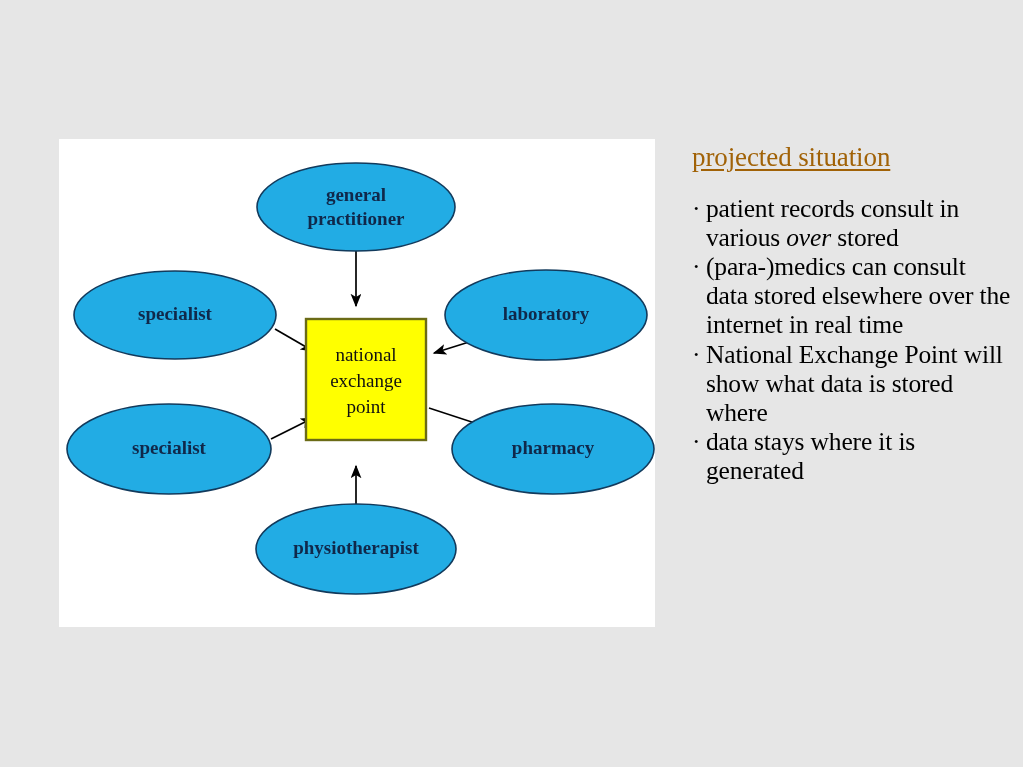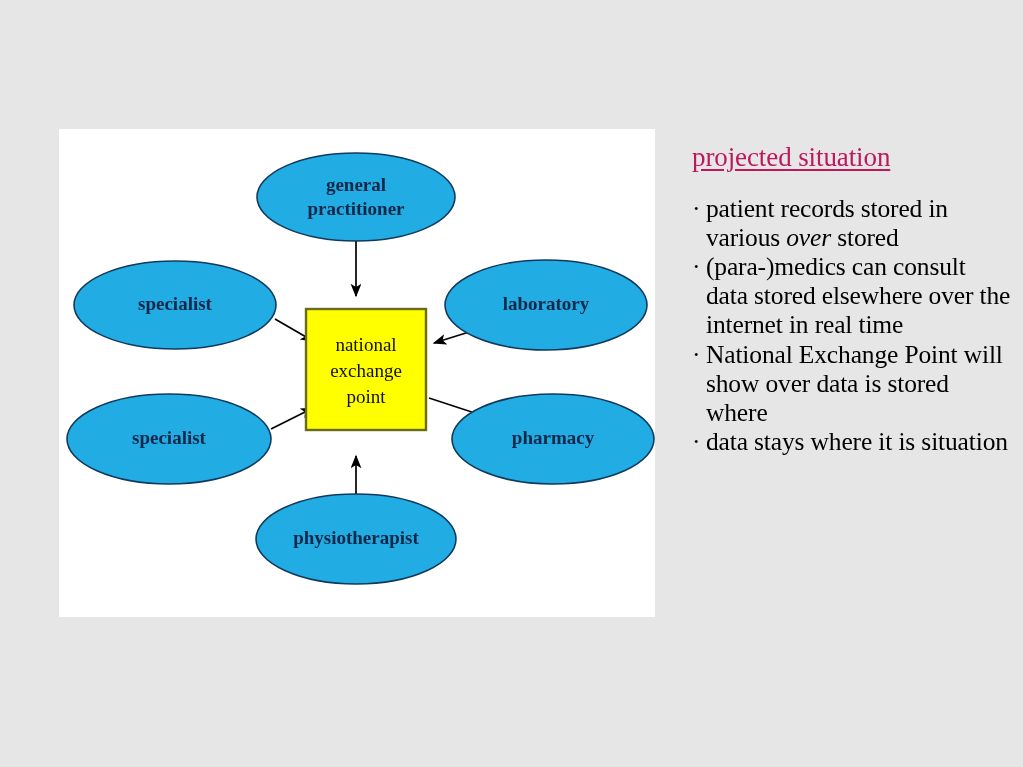--- a/index.html
+++ b/index.html
@@ -19,21 +19,21 @@
   #slide {
     position: absolute;
     inset: 0;
     background: #e6e6e6;
   }
 
   
   #diagram-panel {
     position: absolute;
     left: 59px;
-    top: 129px;
+    top: 139px;
     width: 596px;
     height: 488px;
     background: #ffffff;
   }
 
   #diagram-svg {
     display: block;
     width: 596px;
     height: 488px;
   }
@@ -76,21 +76,21 @@
   
   #text-column {
     position: absolute;
     left: 692px;
     top: 142px;
     width: 320px;
   }
 
   #notes-title {
     font-size: 27px;
-    color: #be185d;
+    color: #a16207;
     text-decoration: underline;
     text-underline-offset: 3px;
     line-height: 1.12;
     margin: 0 0 22px 0;
     letter-spacing: -0.1px;
   }
 
   #bullet-list {
     list-style: none;
     margin: 0;
@@ -180,20 +180,20 @@
         <text class="hub-label" x="307" y="222">national</text>
         <text class="hub-label" x="307" y="248">exchange</text>
         <text class="hub-label" x="307" y="274">point</text>
       </g>
     </svg>
   </div>
 
   <div id="text-column">
     <div id="notes-title">projected situation</div>
     <ul id="bullet-list">
-        <li class="bullet-item"><span class="bullet-dot">·</span><span class="bullet-text"><span>patient records stored in various </span><em>over</em><span> stored</span></span></li>
+        <li class="bullet-item"><span class="bullet-dot">·</span><span class="bullet-text"><span>patient records consult in various </span><em>over</em><span> stored</span></span></li>
         <li class="bullet-item"><span class="bullet-dot">·</span><span class="bullet-text"><span>(para-)medics can consult data stored elsewhere over the internet in real time</span></span></li>
-        <li class="bullet-item"><span class="bullet-dot">·</span><span class="bullet-text"><span>National Exchange Point will show over data is stored where</span></span></li>
-        <li class="bullet-item"><span class="bullet-dot">·</span><span class="bullet-text"><span>data stays where it is situation</span></span></li>
+        <li class="bullet-item"><span class="bullet-dot">·</span><span class="bullet-text"><span>National Exchange Point will show what data is stored where</span></span></li>
+        <li class="bullet-item"><span class="bullet-dot">·</span><span class="bullet-text"><span>data stays where it is generated</span></span></li>
       </ul>
   </div>
 
 </div>
 
 </body></html>

